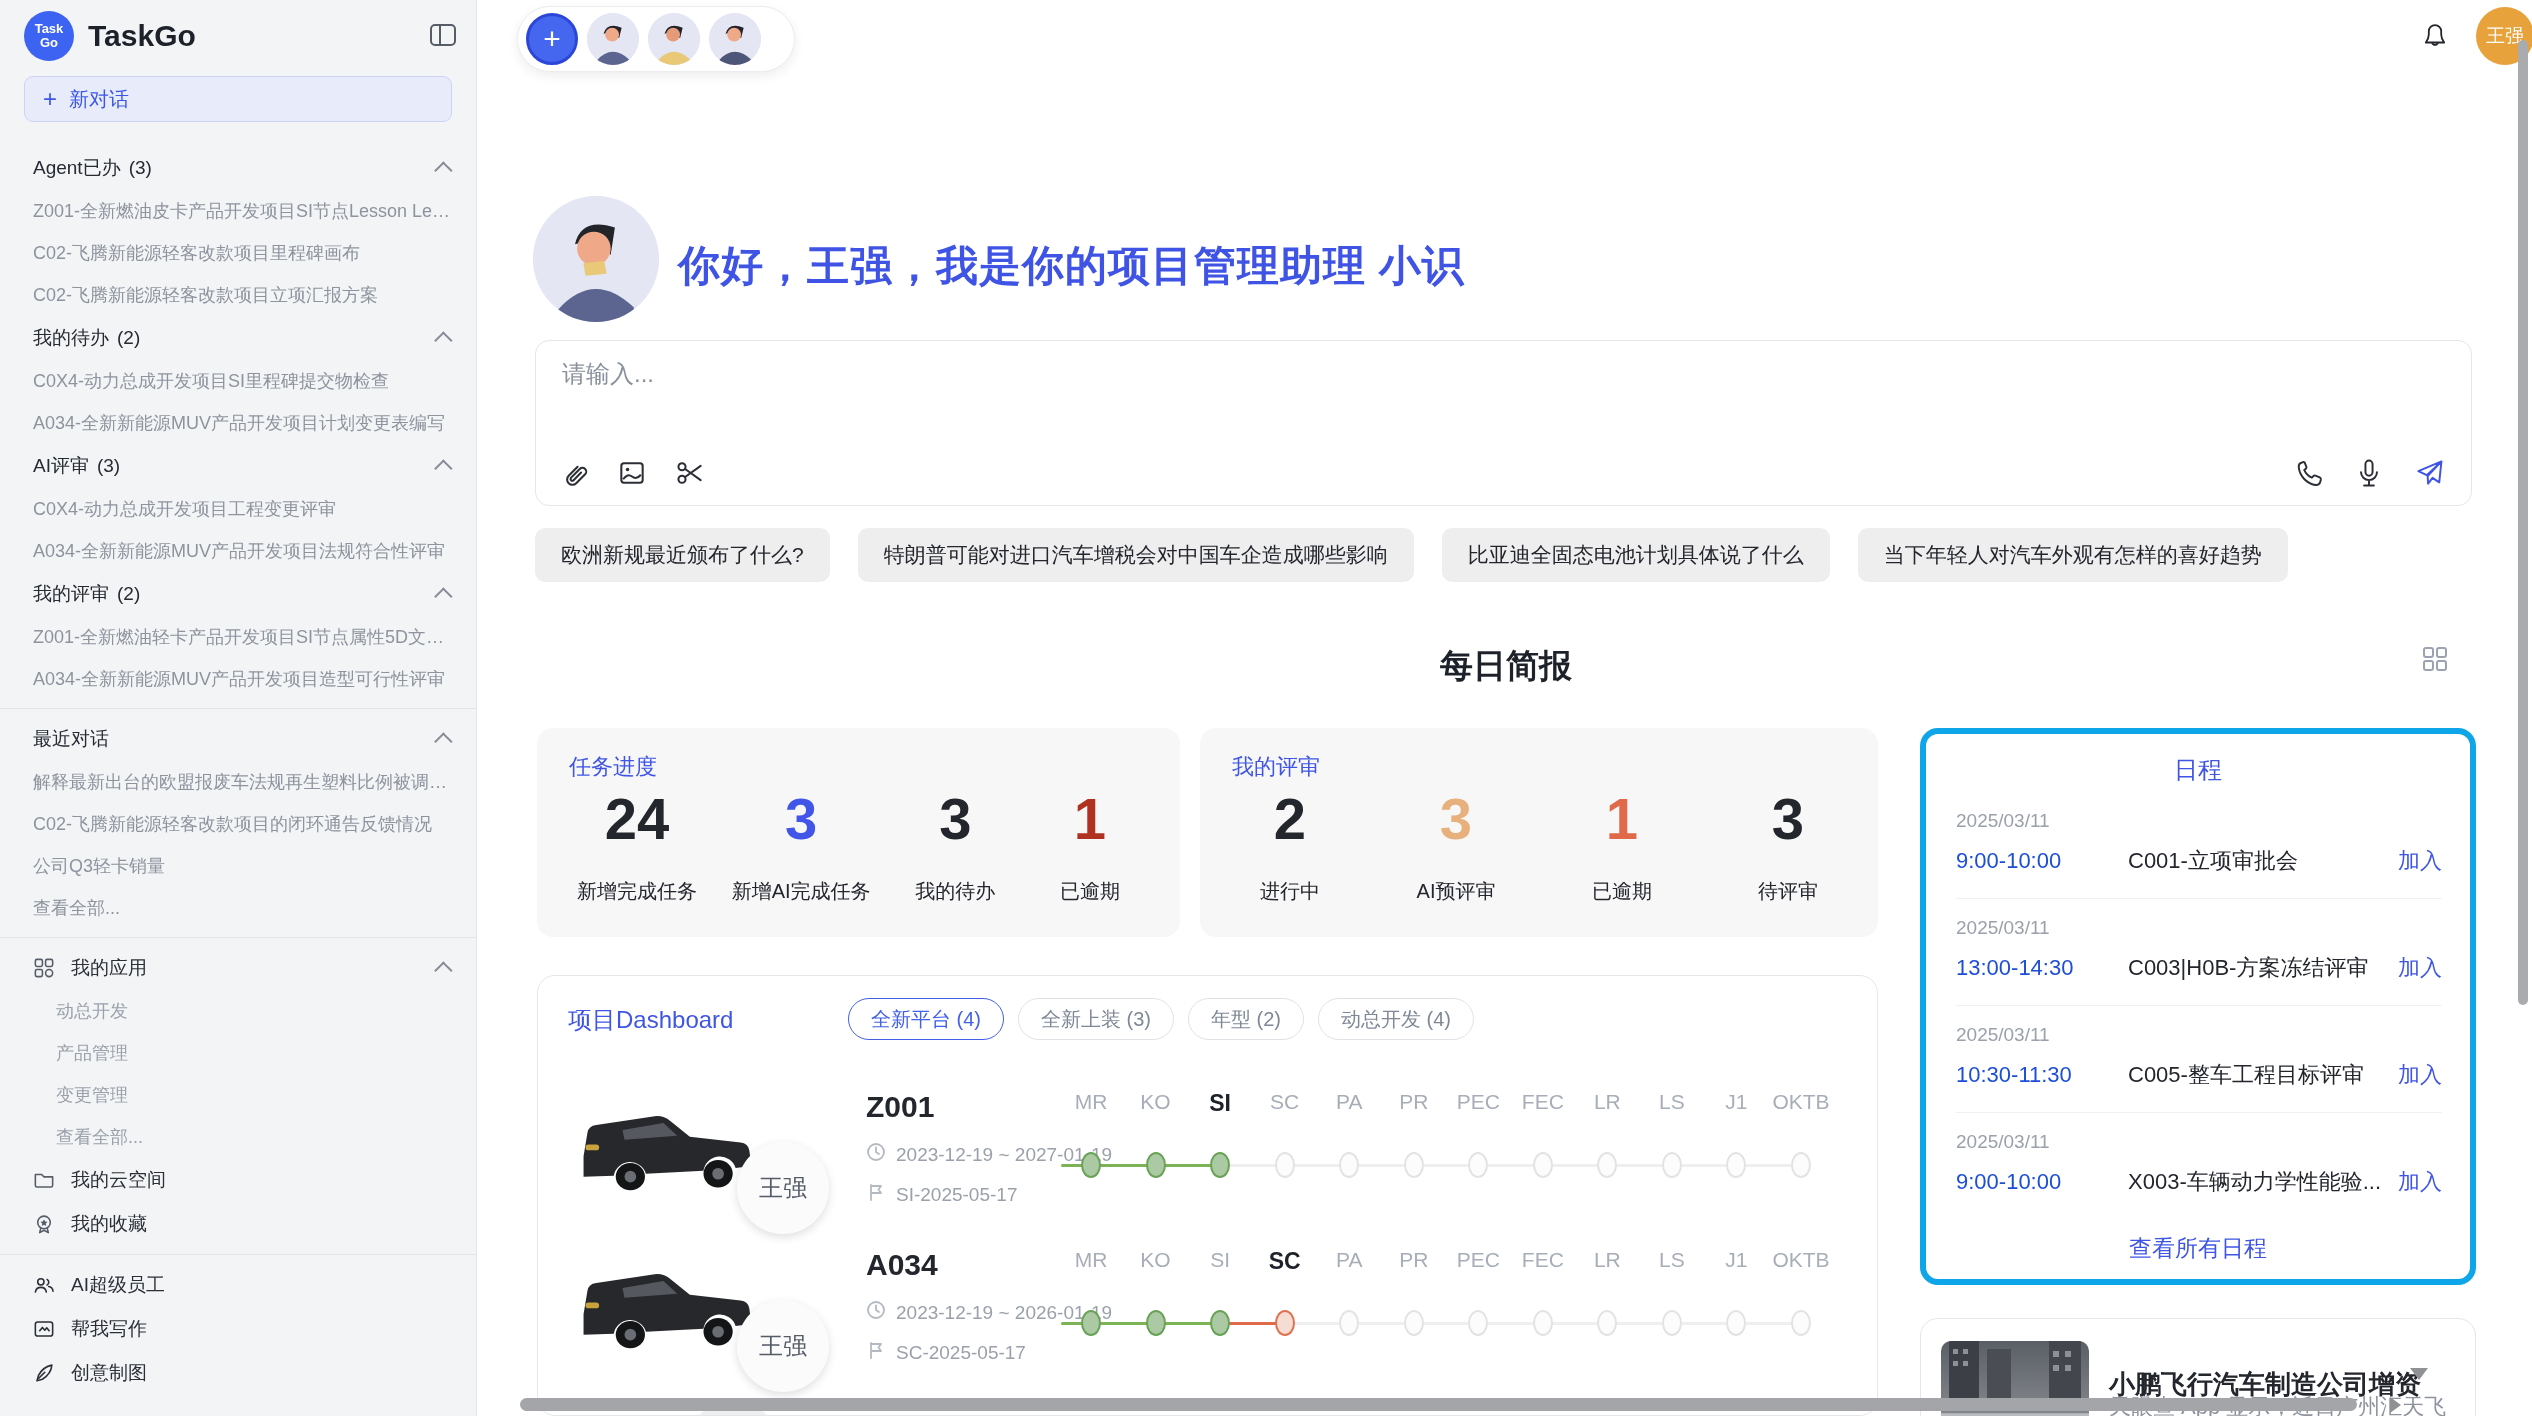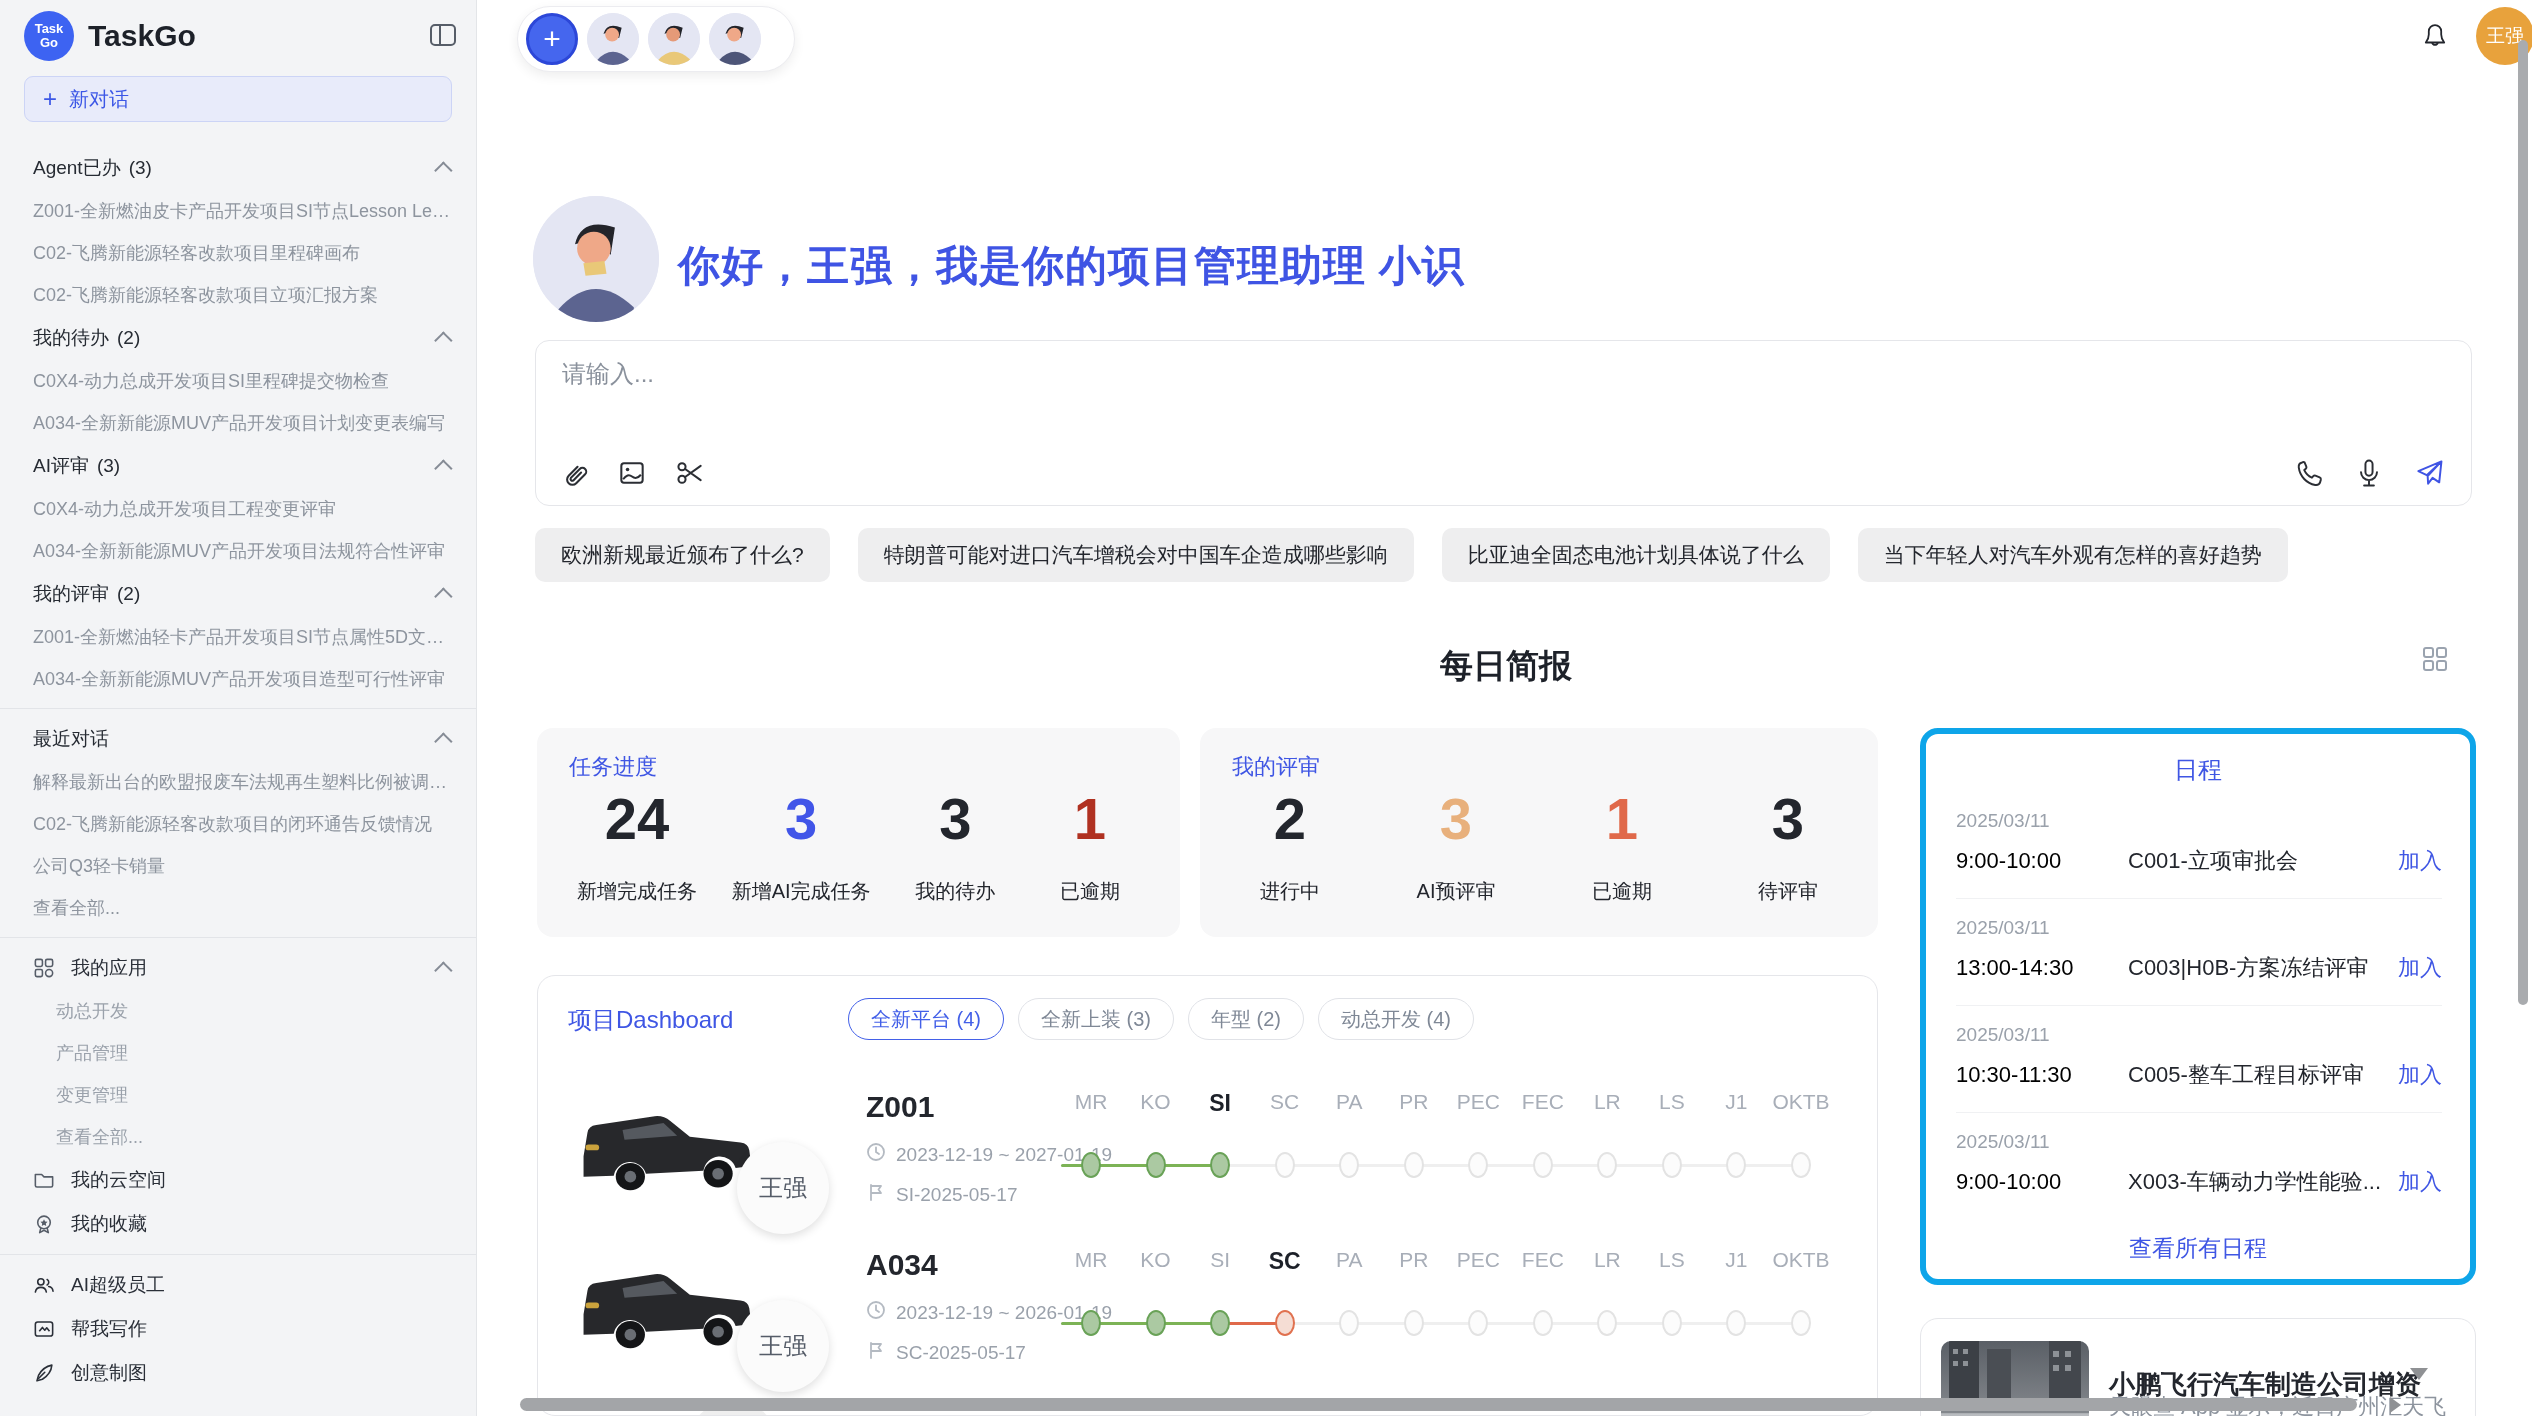--- a/index.html
+++ b/index.html
@@ -110,21 +110,21 @@
 
   
   .sched{position:absolute;left:1920px;top:728px;width:556px;height:557px;border:6px solid #0ea5e9;
          border-radius:18px;background:#fff;box-sizing:border-box;}
   .sched-title{margin-top:20px;text-align:center;font-size:24px;color:#3f56e4;}
   .sched-list{margin:6px 28px 0 30px;}
   .sevent{padding:18px 0 22px 0;border-bottom:1px solid #f0f1f3;}
   .sevent:last-child{border-bottom:none;}
   .sdate{font-size:19px;color:#9aa1ab;}
   .srow{display:flex;align-items:center;margin-top:14px;}
-  .stime{width:172px;font-size:22px;color:#000000;font-weight:500;}
+  .stime{width:172px;font-size:22px;color:#1d4ed8;font-weight:500;}
   .sname{flex:1;font-size:22px;color:#23262d;white-space:nowrap;overflow:hidden;text-overflow:ellipsis;}
   .sjoin{font-size:22px;color:#3f56e4;margin-left:14px;}
   .sched-all{text-align:center;font-size:23px;color:#3f56e4;margin-top:14px;}
 
   
   .news{position:absolute;left:1920px;top:1318px;width:556px;height:200px;border:1px solid #e5e6ea;
         border-radius:18px;background:#fff;box-sizing:border-box;overflow:hidden;}
   .news-thumb{position:absolute;left:20px;top:22px;width:148px;height:130px;border-radius:10px;overflow:hidden;
               background:linear-gradient(180deg,#5a5f66 0%,#83878c 55%,#b9bcc0 56%,#9a9da1 100%);}
   .news-thumb svg{width:148px;height:130px;display:block;}

